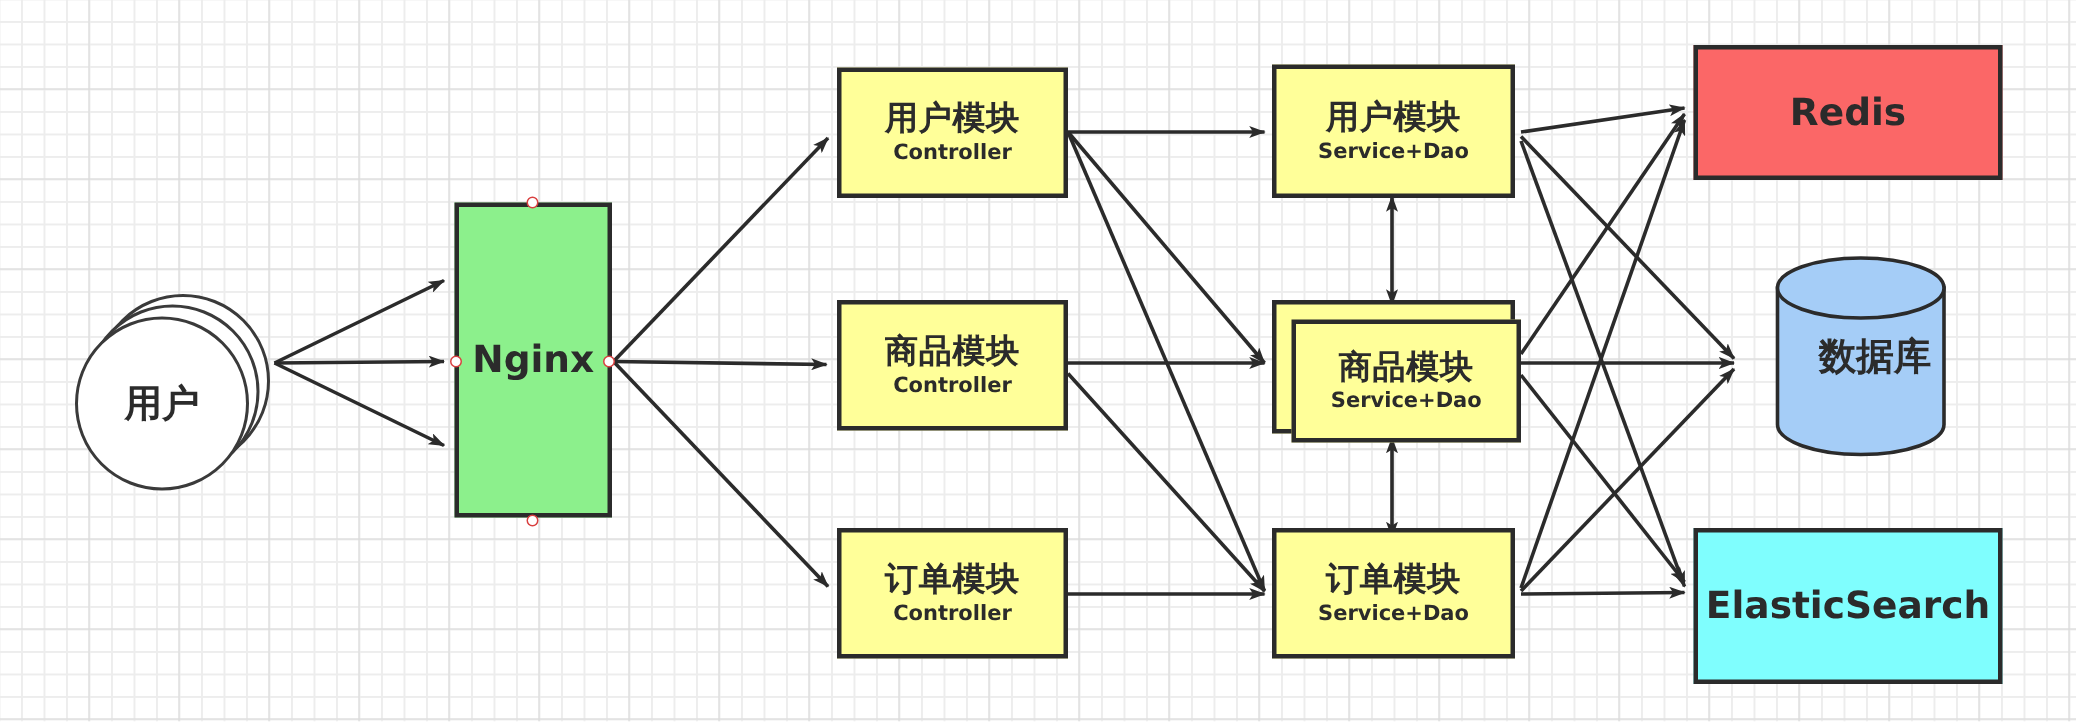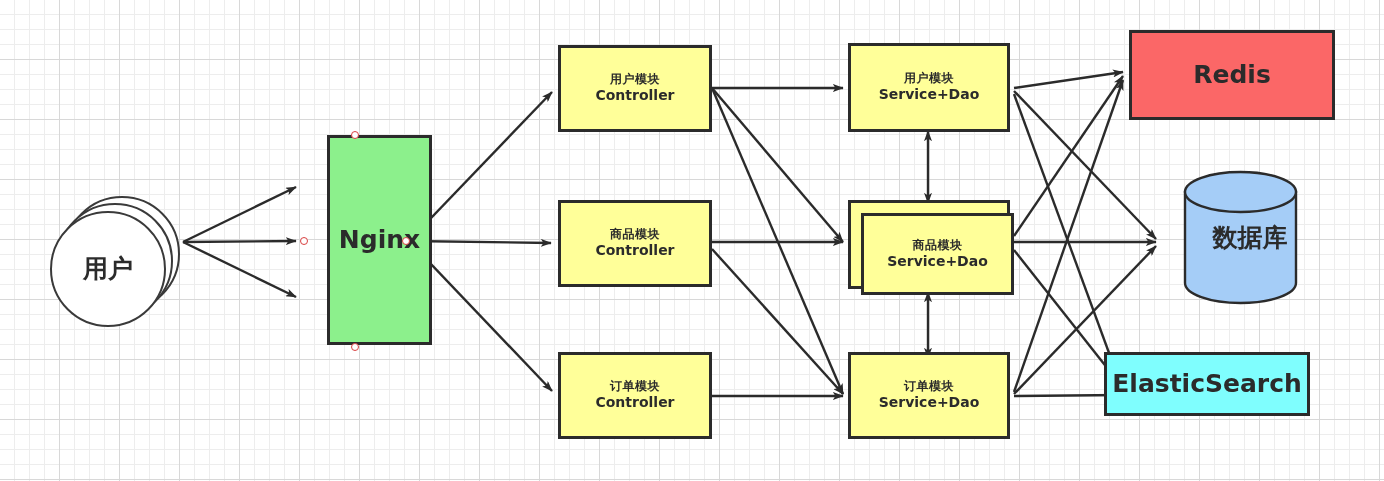--- a/index.html
+++ b/index.html
@@ -37,21 +37,21 @@
     align-items: center;
     justify-content: center;
     text-align: center;
     color: #2b2b2b;
     font-weight: bold;
     line-height: 1.25;
   }
   .boxnode {
     border: 3px solid #2b2b2b;
   }
-  .lbl-cn { font-size: 12px; letter-spacing: 0.5px; }
+  .lbl-cn { font-size: 22px; letter-spacing: 0.5px; }
   .lbl-en { font-size: 14px; letter-spacing: 0px; }
   .lbl-single { font-size: 25px; }
   .stack-back {
     position: absolute;
     box-sizing: border-box;
     border: 3px solid #2b2b2b;
   }
   .cyl-wrap { position: absolute; }
   .port {
     position: absolute;
@@ -128,21 +128,21 @@
   </svg>
 
   <div class="userstack" style="left:46px; top:196px; width:148px; height:132px;">
     <div class="usercirc" style="left:18px; top:0px; width:116px; height:116px;"></div>
     <div class="usercirc" style="left:11px; top:7px; width:116px; height:116px;"></div>
     <div class="usercirc node" style="left:4px; top:15px; width:116px; height:116px;">
       <span class="lbl-single">用户</span>
     </div>
   </div>
 
-  <div class="node boxnode" style="left:303px; top:135px; width:105px; height:210px; background:#8cf08c;margin-left:24px;">
+  <div class="node boxnode" style="left:303px; top:135px; width:105px; height:210px; background:#8cf08c;">
     <span class="lbl-single">Nginx</span>
   </div>
   <div class="port" style="left:355px; top:135px;"></div>
   <div class="port" style="left:355px; top:347px;"></div>
   <div class="port" style="left:304px; top:241px;"></div>
   <div class="port" style="left:406px; top:241px;"></div>
 
   <div class="node boxnode" style="left:558px; top:45px; width:154px; height:87px; background:#ffff99;">
     <span class="lbl-cn">用户模块</span>
     <span class="lbl-en">Controller</span>
@@ -181,17 +181,17 @@
   <div class="cyl-wrap" style="left:1183px; top:170px; width:115px; height:135px;">
     <svg width="115" height="135" viewBox="0 0 115 135">
       <path d="M2,22 L2,113 A55.5,20 0 0 0 113,113 L113,22 Z" fill="#a5cdf7" stroke="#2b2b2b" stroke-width="2.4"></path>
       <ellipse cx="57.5" cy="22" rx="55.5" ry="20" fill="#a5cdf7" stroke="#2b2b2b" stroke-width="2.4"></ellipse>
     </svg>
     <div class="node" style="left:0; top:0; width:134px; height:135px;">
       <span class="lbl-single">数据库</span>
     </div>
   </div>
 
-  <div class="node boxnode" style="left:1104px; top:352px; width:206px; height:64px; background:#7ffefe;">
+  <div class="node boxnode" style="left:1129px; top:352px; width:206px; height:104px; background:#7ffefe;">
     <span class="lbl-single">ElasticSearch</span>
   </div>
 
 </div>
 
 </body></html>

